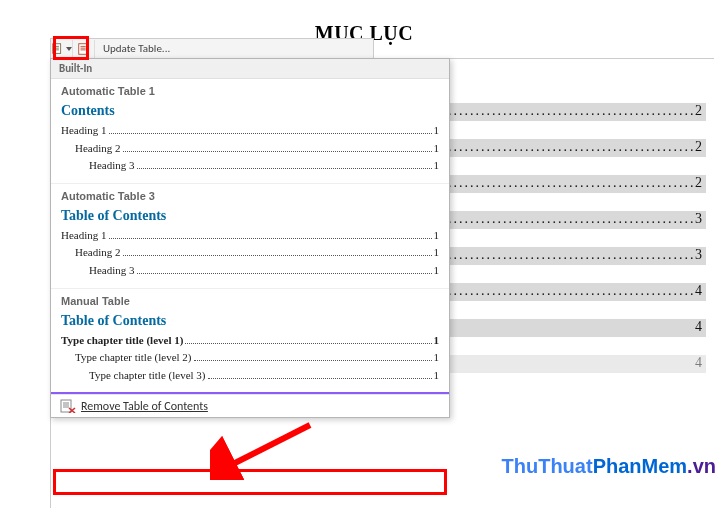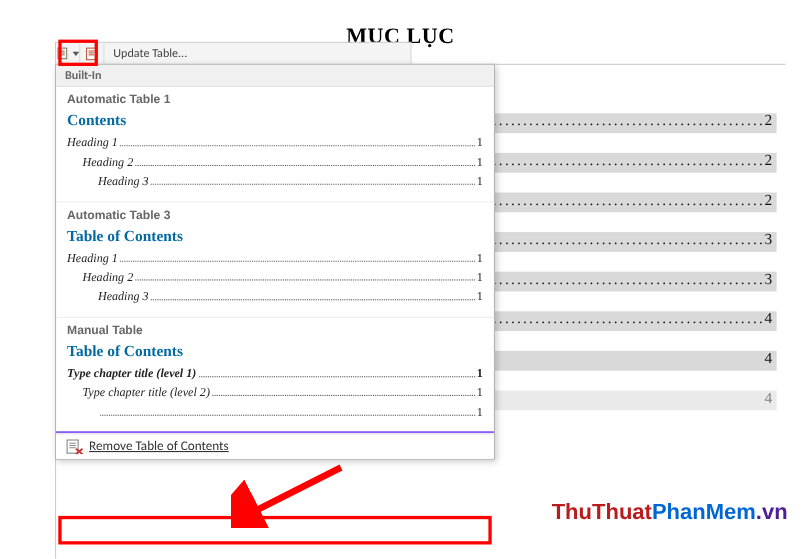--- a/index.html
+++ b/index.html
@@ -98,21 +98,21 @@
     font-size: 14px;
     margin-bottom: 3px;
   }
   .toc-line {
     display: flex;
     align-items: baseline;
     font-size: 11px;
     color: #222;
     line-height: 1.6;
   }
-  .toc-line .lbl { white-space: nowrap; font-style: italic; }
+  .toc-line .lbl { white-space: nowrap; }
   .toc-line .dots {
     flex: 1;
     border-bottom: 1px dotted #555;
     margin: 0 2px 3px 2px;
     height: 1px;
   }
   .toc-line .pg { white-space: nowrap; }
   .indent1 { padding-left: 14px; }
   .indent2 { padding-left: 28px; }
   .remove-row {
@@ -183,21 +183,21 @@
   .watermark {
     position:absolute;
     right:12px;
     bottom:30px;
     font-weight:bold;
     font-size:20px;
     z-index:40;
     white-space:nowrap;
     font-family: Arial, sans-serif;
   }
-  .watermark .w1 { color:#b91c1c; }
+  .watermark .w1 { color:#3b82f6; }
   .watermark .w2 { color:#0066d6; }
   .watermark .w3 { color:#4c1d95; }
 </style>
 </head>
 <body>
 
 <div class="page-title">MỤC LỤC</div>
 
 <div class="doc-bg">
   <div class="doc-bg-inner">
@@ -317,20 +317,21 @@
         <span class="lbl" style="font-weight:bold;">Type chapter title (level 1)</span>
         <span class="dots"></span>
         <span class="pg" style="font-weight:bold;">1</span>
       </div>
     <div class="toc-line indent1">
         <span class="lbl">Type chapter title (level 2)</span>
         <span class="dots"></span>
         <span class="pg">1</span>
       </div>
     <div class="toc-line indent2">
+        <span class="lbl">Type chapter title (level 3)</span>
         <span class="dots"></span>
         <span class="pg">1</span>
       </div>
   </div>
 
   <div class="remove-row">
     <span class="rm-icon">
       <svg width="16" height="14" viewBox="0 0 16 14">
           <rect x="1" y="1" width="10" height="12" fill="#fff" stroke="#888" stroke-width="1"></rect>
           <path d="M3 4h6M3 6h6M3 8h6" stroke="#888" stroke-width="1"></path>

